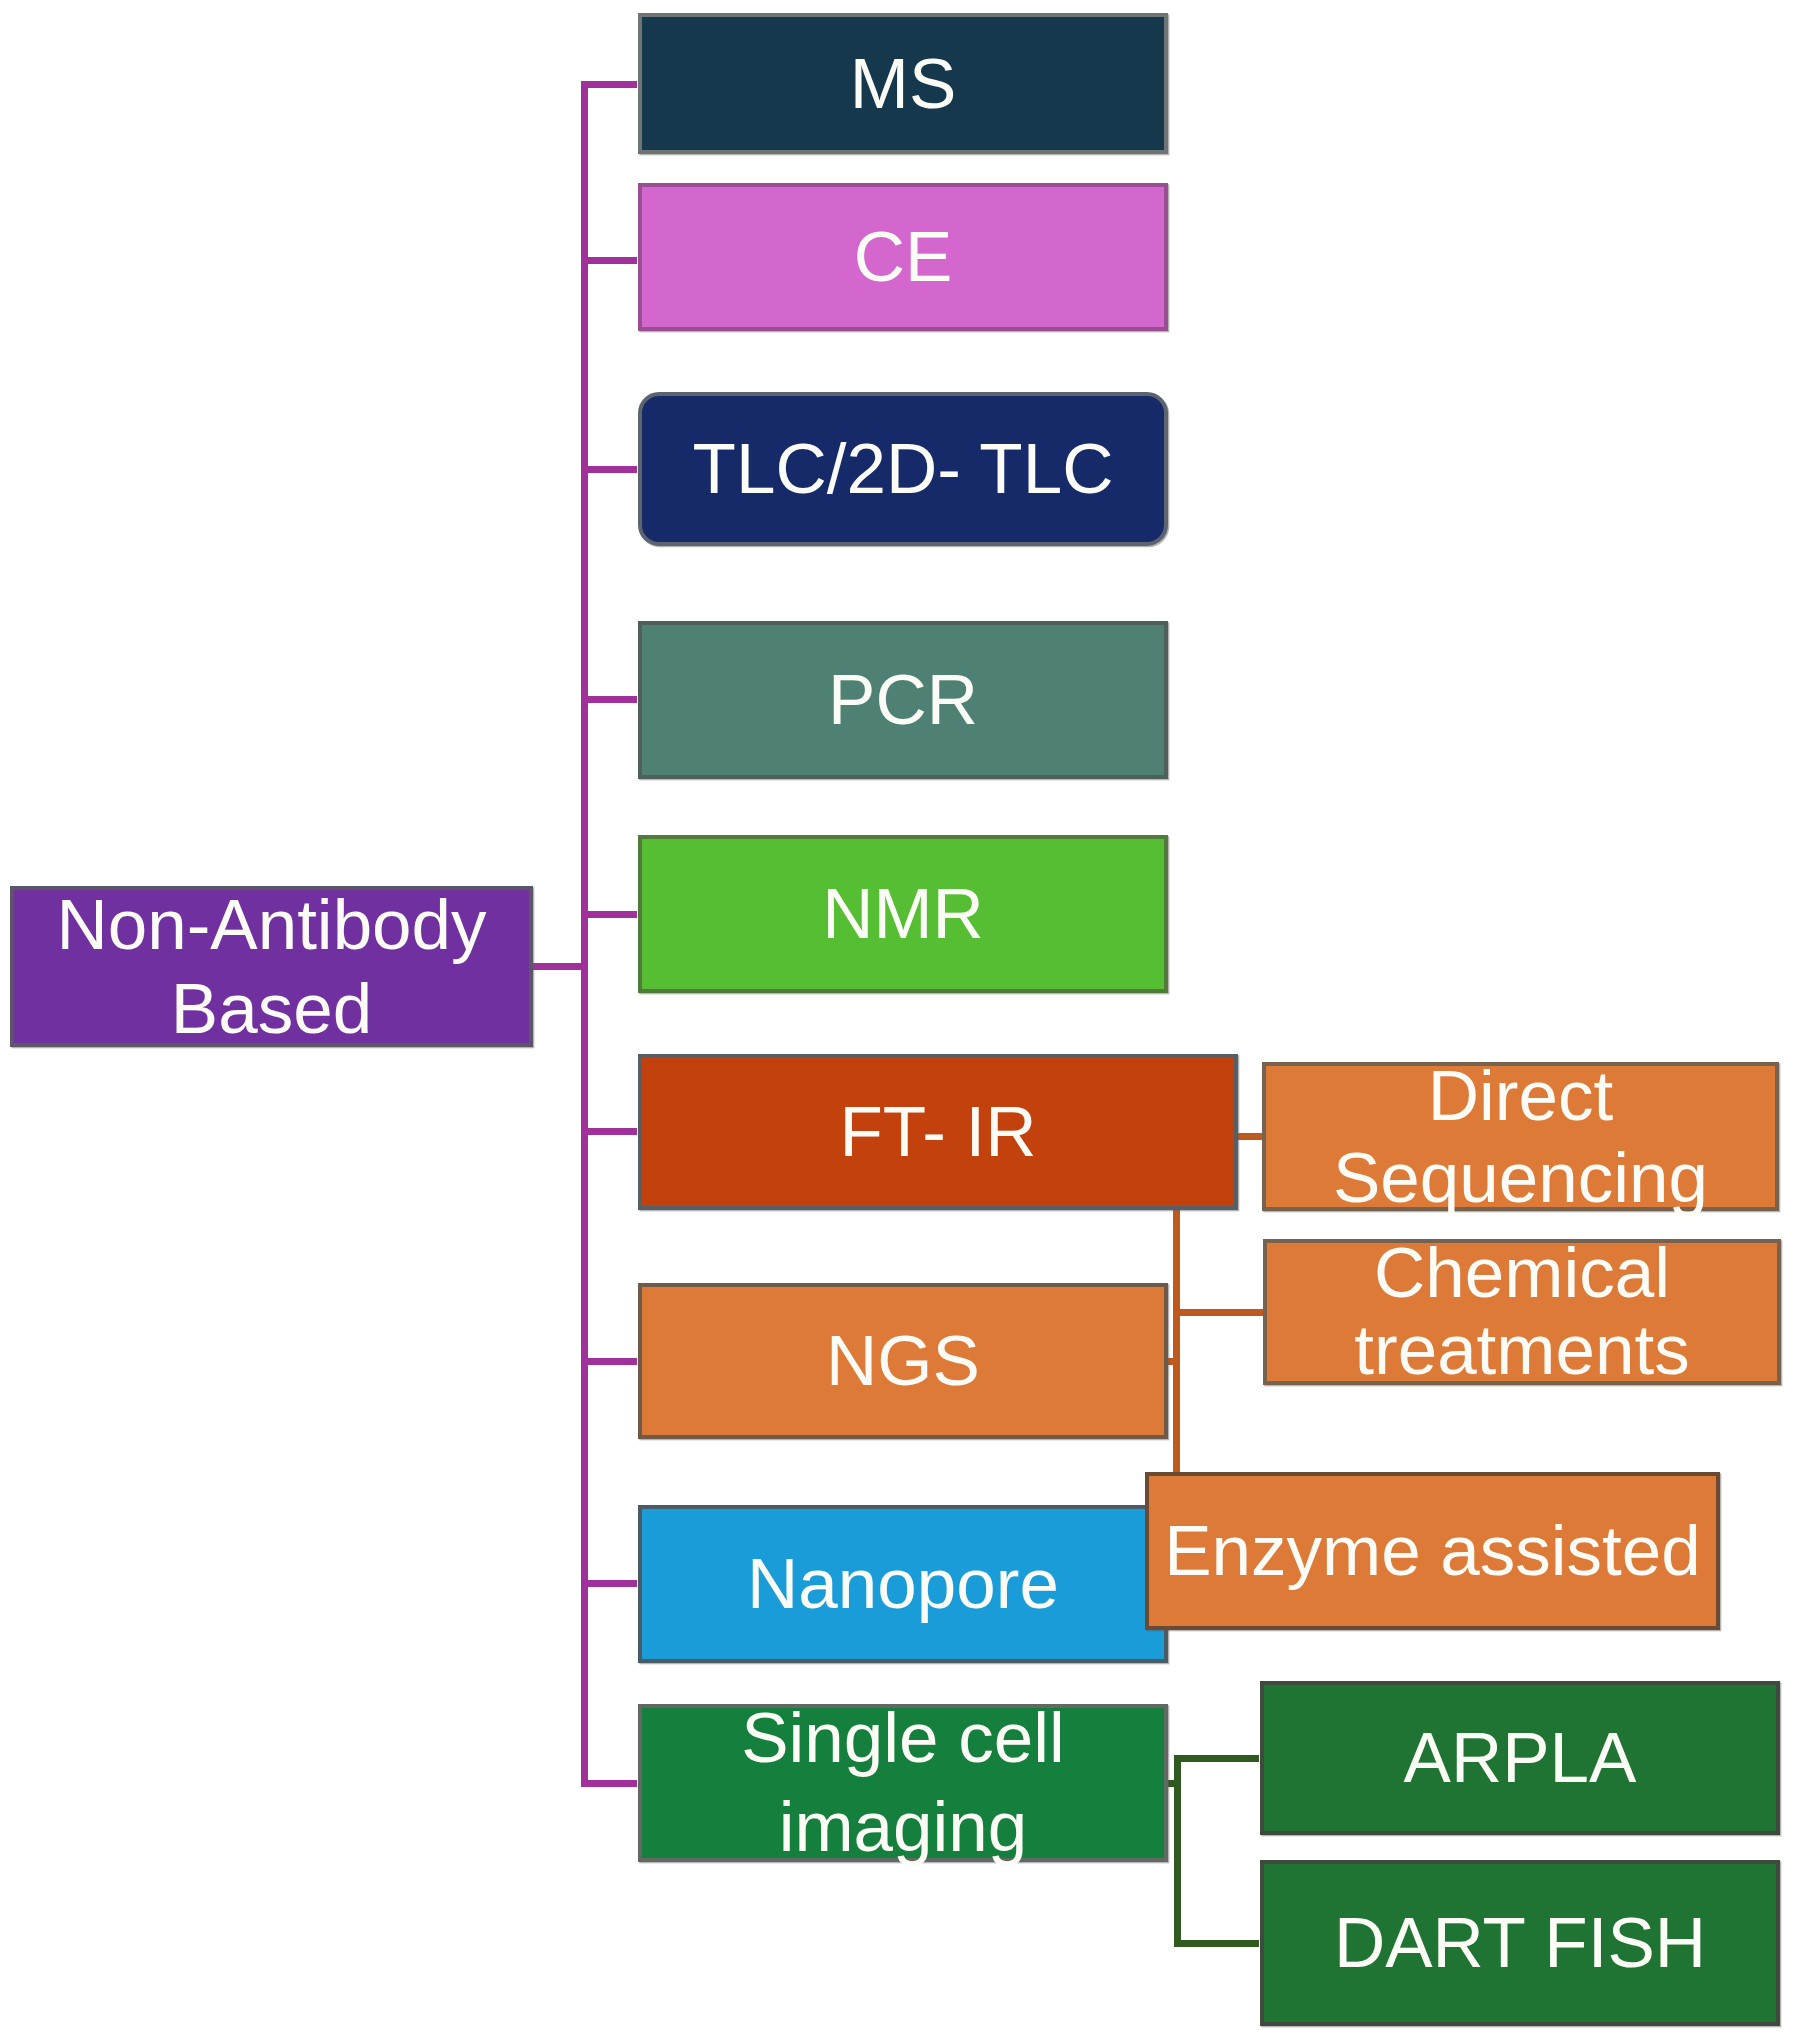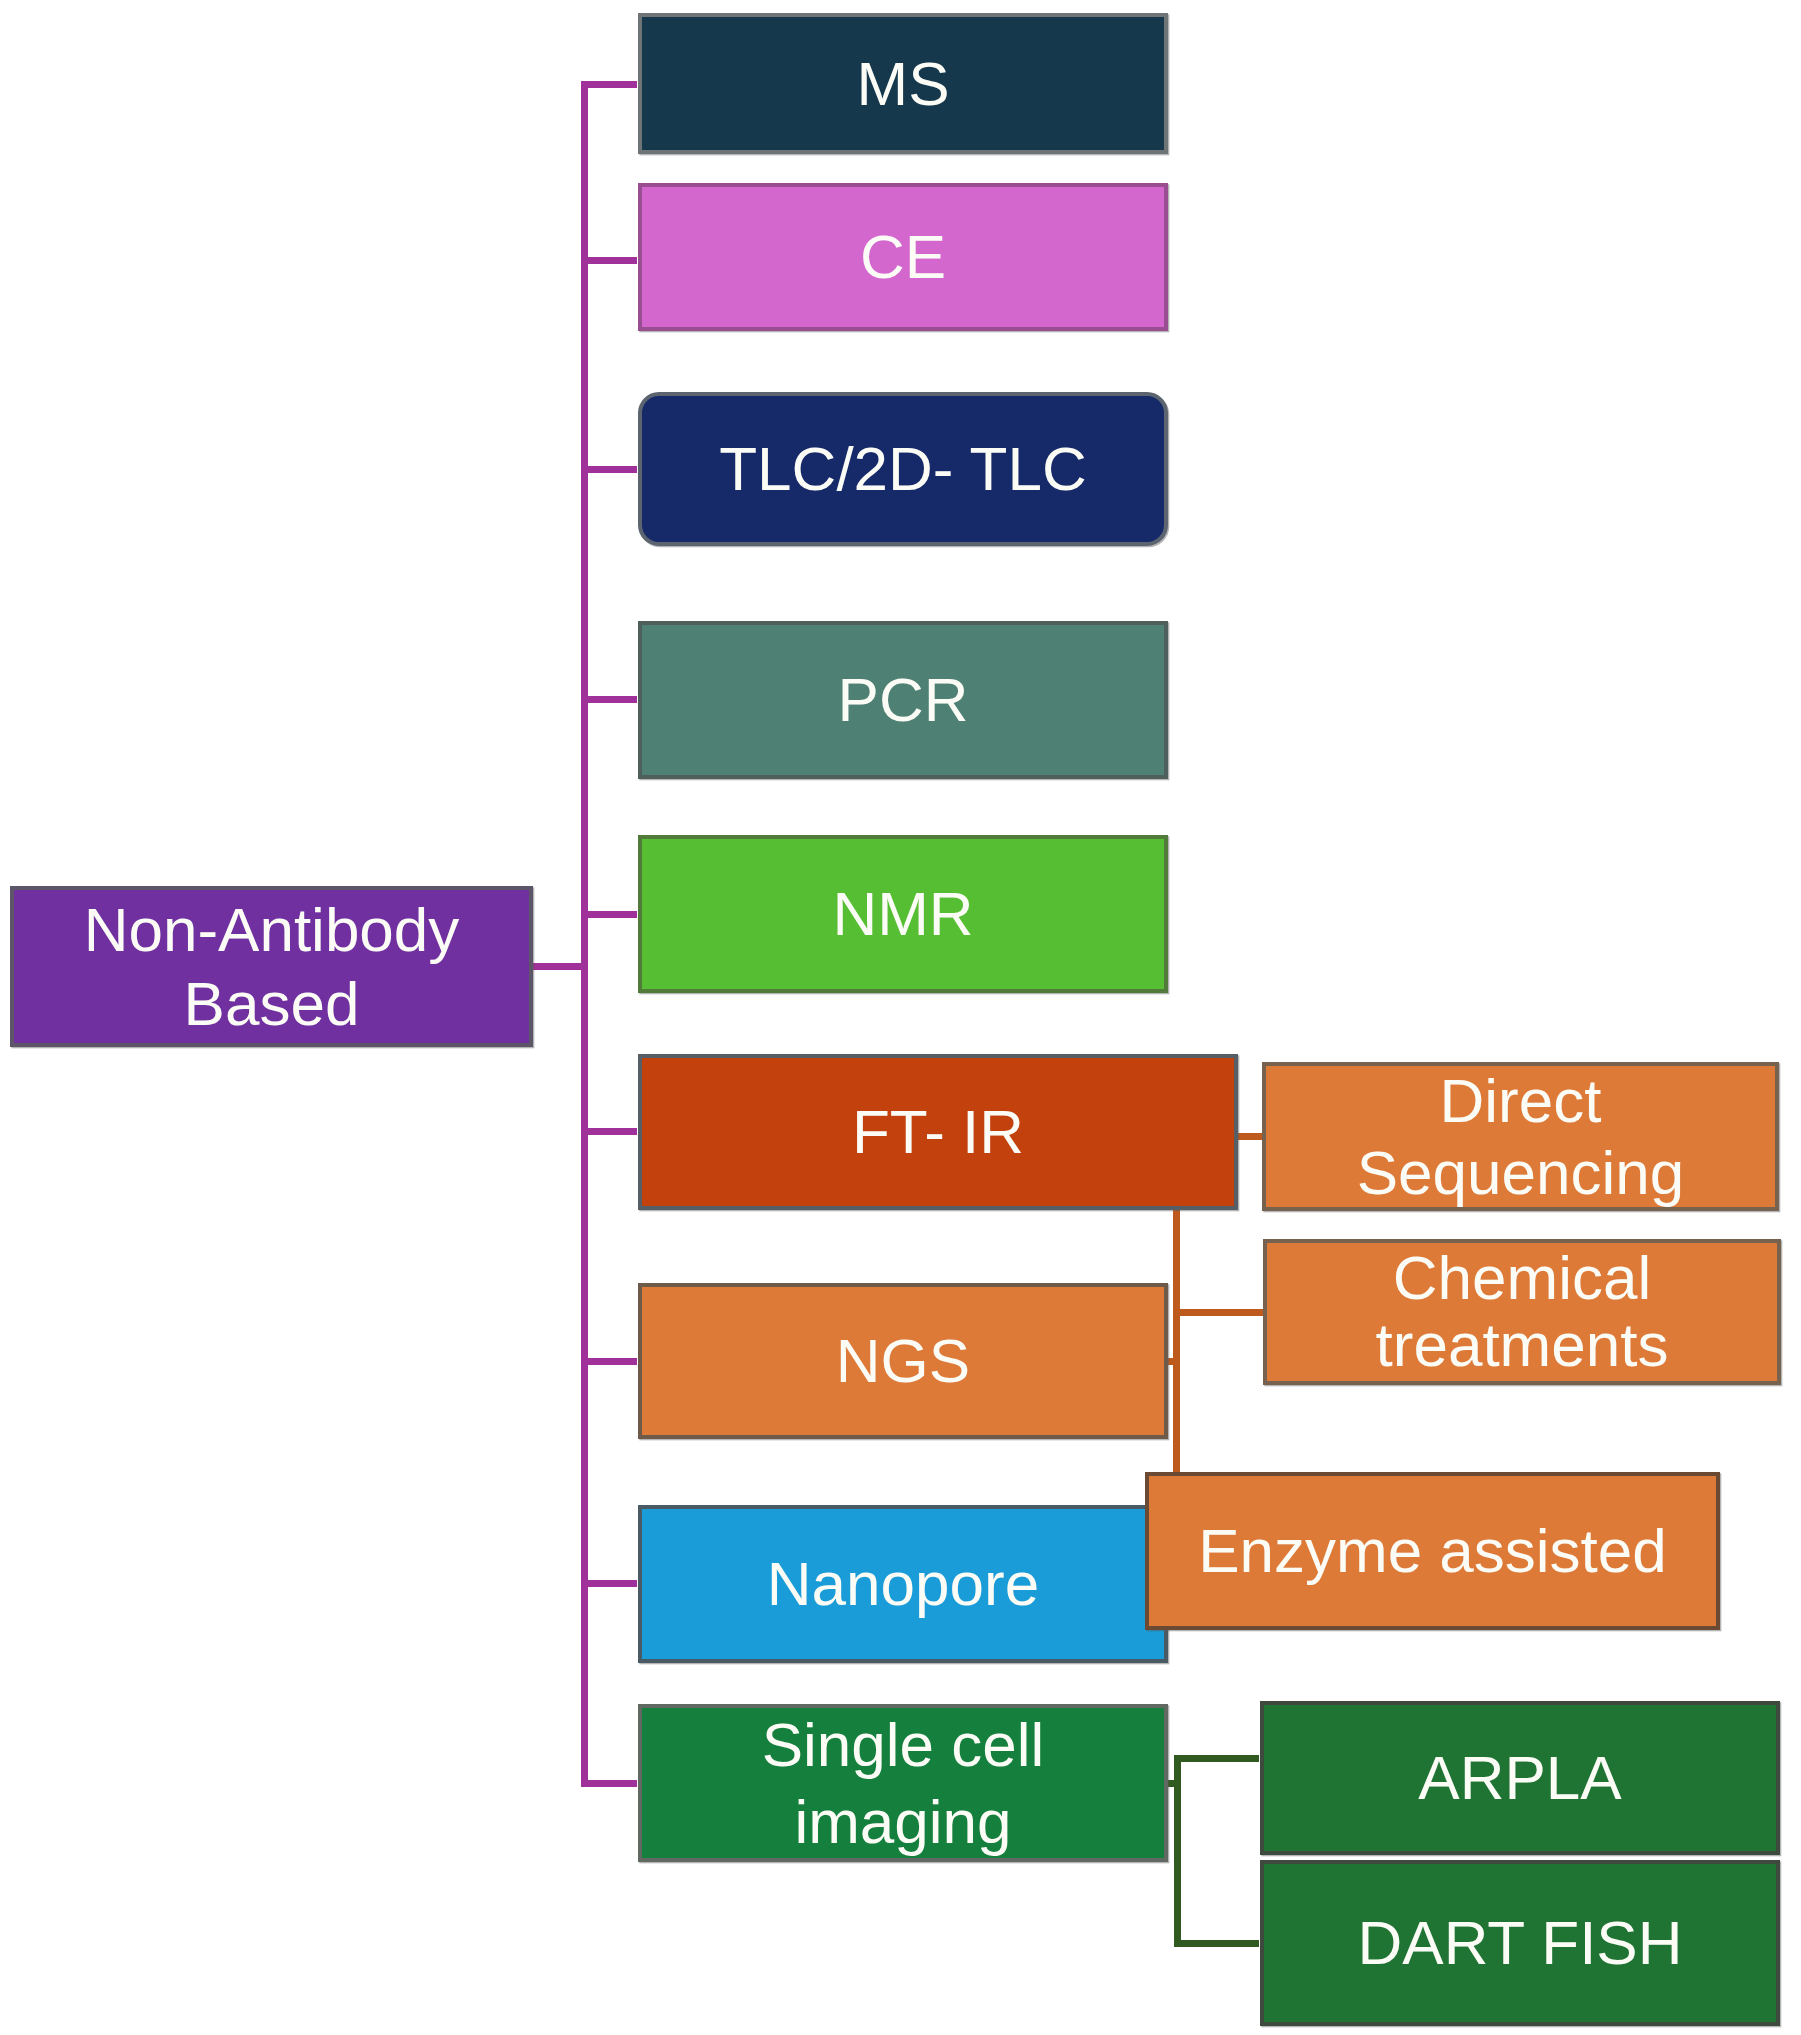--- a/index.html
+++ b/index.html
@@ -8,21 +8,21 @@
   .box{
     position:absolute;
     box-sizing:border-box;
     border:4px solid #666;
     display:flex;
     flex-direction:column;
     align-items:center;
     justify-content:center;
     text-align:center;
     color:#FCFCF7;
-    font-size:62px;
+    font-size:71px;
     line-height:1.18;
     font-weight:400;
     box-shadow:1.3px 1.3px 0 rgba(90,90,90,0.45);
   }
   .box .ln{display:block;white-space:nowrap;}
   .conn{position:absolute;}
   .lh-tight{line-height:1.08;}
   .lh-wide{line-height:1.25;}
 </style>
 </head>
@@ -102,21 +102,21 @@
 
   <div class="box lh-tight" style="left: 1263px; top: 1239px; width: 518px; height: 146px; background-color: rgb(222, 122, 55); border-color: rgb(119, 97, 79);">
     <span class="ln">Chemical</span>
     <span class="ln">treatments</span>
   </div>
 
   <div class="box" style="left: 1145px; top: 1472px; width: 575px; height: 158px; background-color: rgb(222, 122, 55); border-color: rgb(107, 74, 51);">
     <span class="ln">Enzyme assisted</span>
   </div>
 
-  <div class="box" style="left: 1260px; top: 1681px; width: 520px; height: 154px; background-color: rgb(31, 116, 52); border-color: rgb(63, 74, 63); margin-top: 20px;">
+  <div class="box" style="left: 1260px; top: 1681px; width: 520px; height: 154px; background-color: rgb(31, 116, 52); border-color: rgb(63, 74, 63);">
     <span class="ln">ARPLA</span>
   </div>
 
   <div class="box" style="left: 1260px; top: 1860px; width: 520px; height: 166px; background-color: rgb(31, 116, 52); border-color: rgb(63, 74, 63);">
     <span class="ln">DART FISH</span>
   </div>
 
 </div>
 
 

